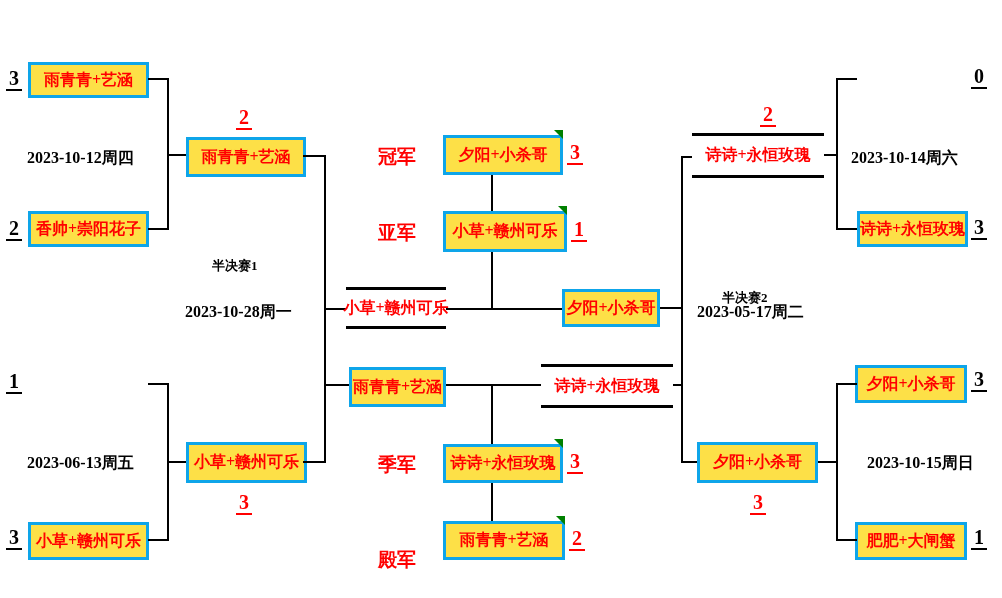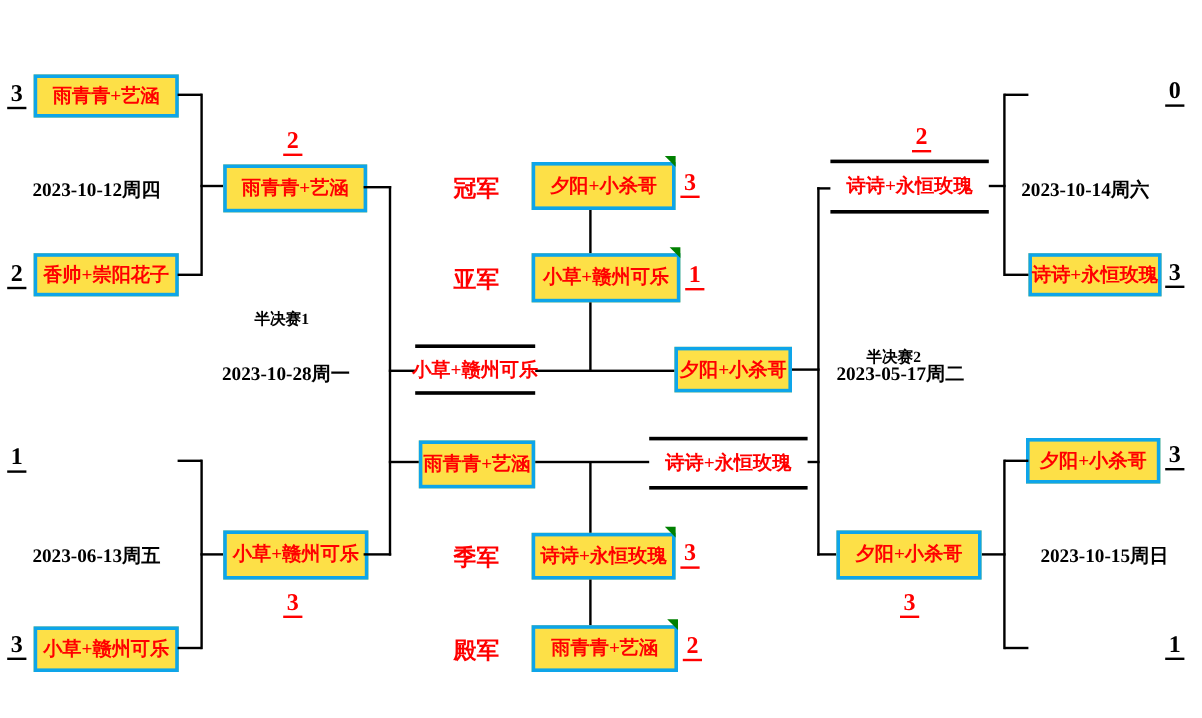--- a/index.html
+++ b/index.html
@@ -76,20 +76,21 @@
   <div class="v" style="left:836px;top:78px;height:152px;"></div>
   <div class="h" style="left:820px;top:154px;width:18px;"></div>
 
   <div class="score red" style="left:760px;top:104px;">2</div>
   <div class="h" style="left:681px;top:156px;width:14px;"></div>
   <div class="slot" style="left:692px;top:133px;width:132px;height:45px;">诗诗+永恒玫瑰</div>
 
   <div class="tbox" style="left:855px;top:365px;width:112px;height:38px;">夕阳+小杀哥</div>
   <div class="score" style="left:971px;top:369px;">3</div>
   <div class="date" style="left:851px;top:453px;margin-left:16px;">2023-10-15周日</div>
+  <div class="tbox" style="left:855px;top:522px;width:112px;height:38px;">肥肥+大闸蟹</div>
   <div class="score" style="left:971px;top:527px;">1</div>
 
   <div class="h" style="left:837px;top:383px;width:20px;"></div>
   <div class="h" style="left:837px;top:539px;width:20px;"></div>
   <div class="v" style="left:836px;top:383px;height:158px;"></div>
   <div class="h" style="left:818px;top:461px;width:20px;"></div>
 
   <div class="h" style="left:681px;top:461px;width:16px;"></div>
   <div class="tbox" style="left:697px;top:442px;width:121px;height:41px;">夕阳+小杀哥</div>
   <div class="score red" style="left:750px;top:492px;">3</div>
@@ -125,20 +126,20 @@
 
   <div class="v" style="left:491px;top:385px;height:60px;"></div>
   <div class="rank-label" style="left:378px;top:452px;">季军</div>
   <div class="tbox" style="left:443px;top:444px;width:120px;height:39px;">
     <span>诗诗+永恒玫瑰</span>
     <i class="corner"></i>
   </div>
   <div class="score red" style="left:567px;top:451px;">3</div>
   <div class="v" style="left:491px;top:483px;height:40px;"></div>
 
-  <div class="rank-label" style="left:378px;top:529px;">殿军</div>
+  <div class="rank-label" style="left:378px;top:547px;">殿军</div>
   <div class="tbox" style="left:443px;top:521px;width:122px;height:39px;">
     <span>雨青青+艺涵</span>
     <i class="corner"></i>
   </div>
   <div class="score red" style="left:569px;top:528px;">2</div>
 
 </div>
 
 </body></html>

